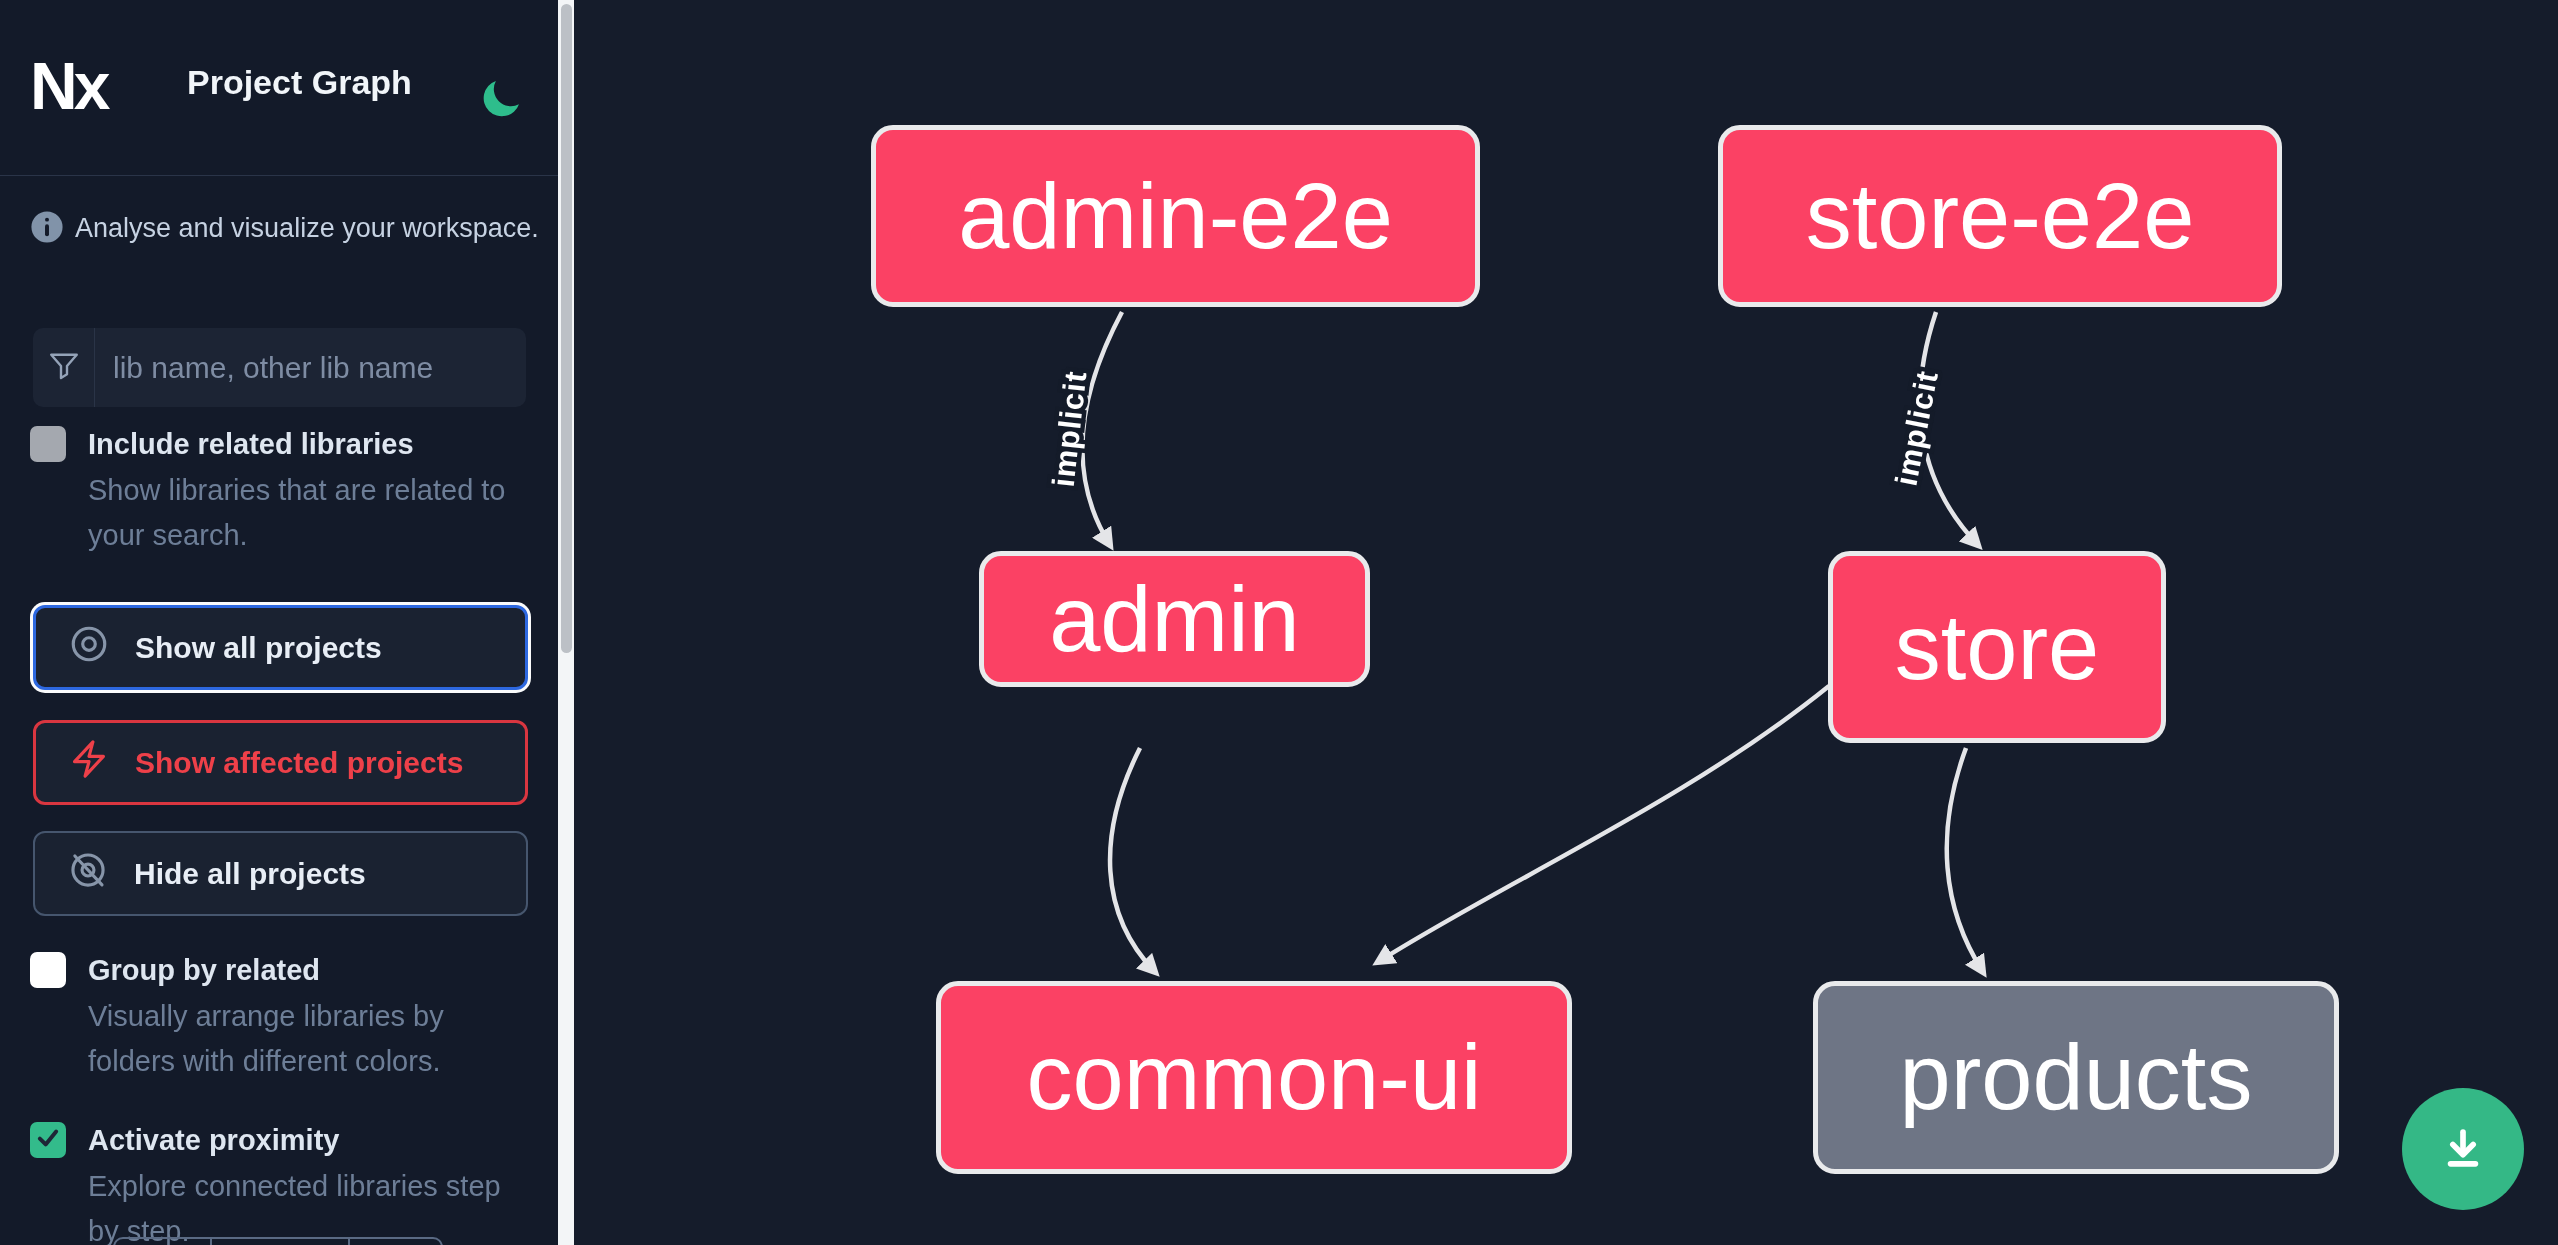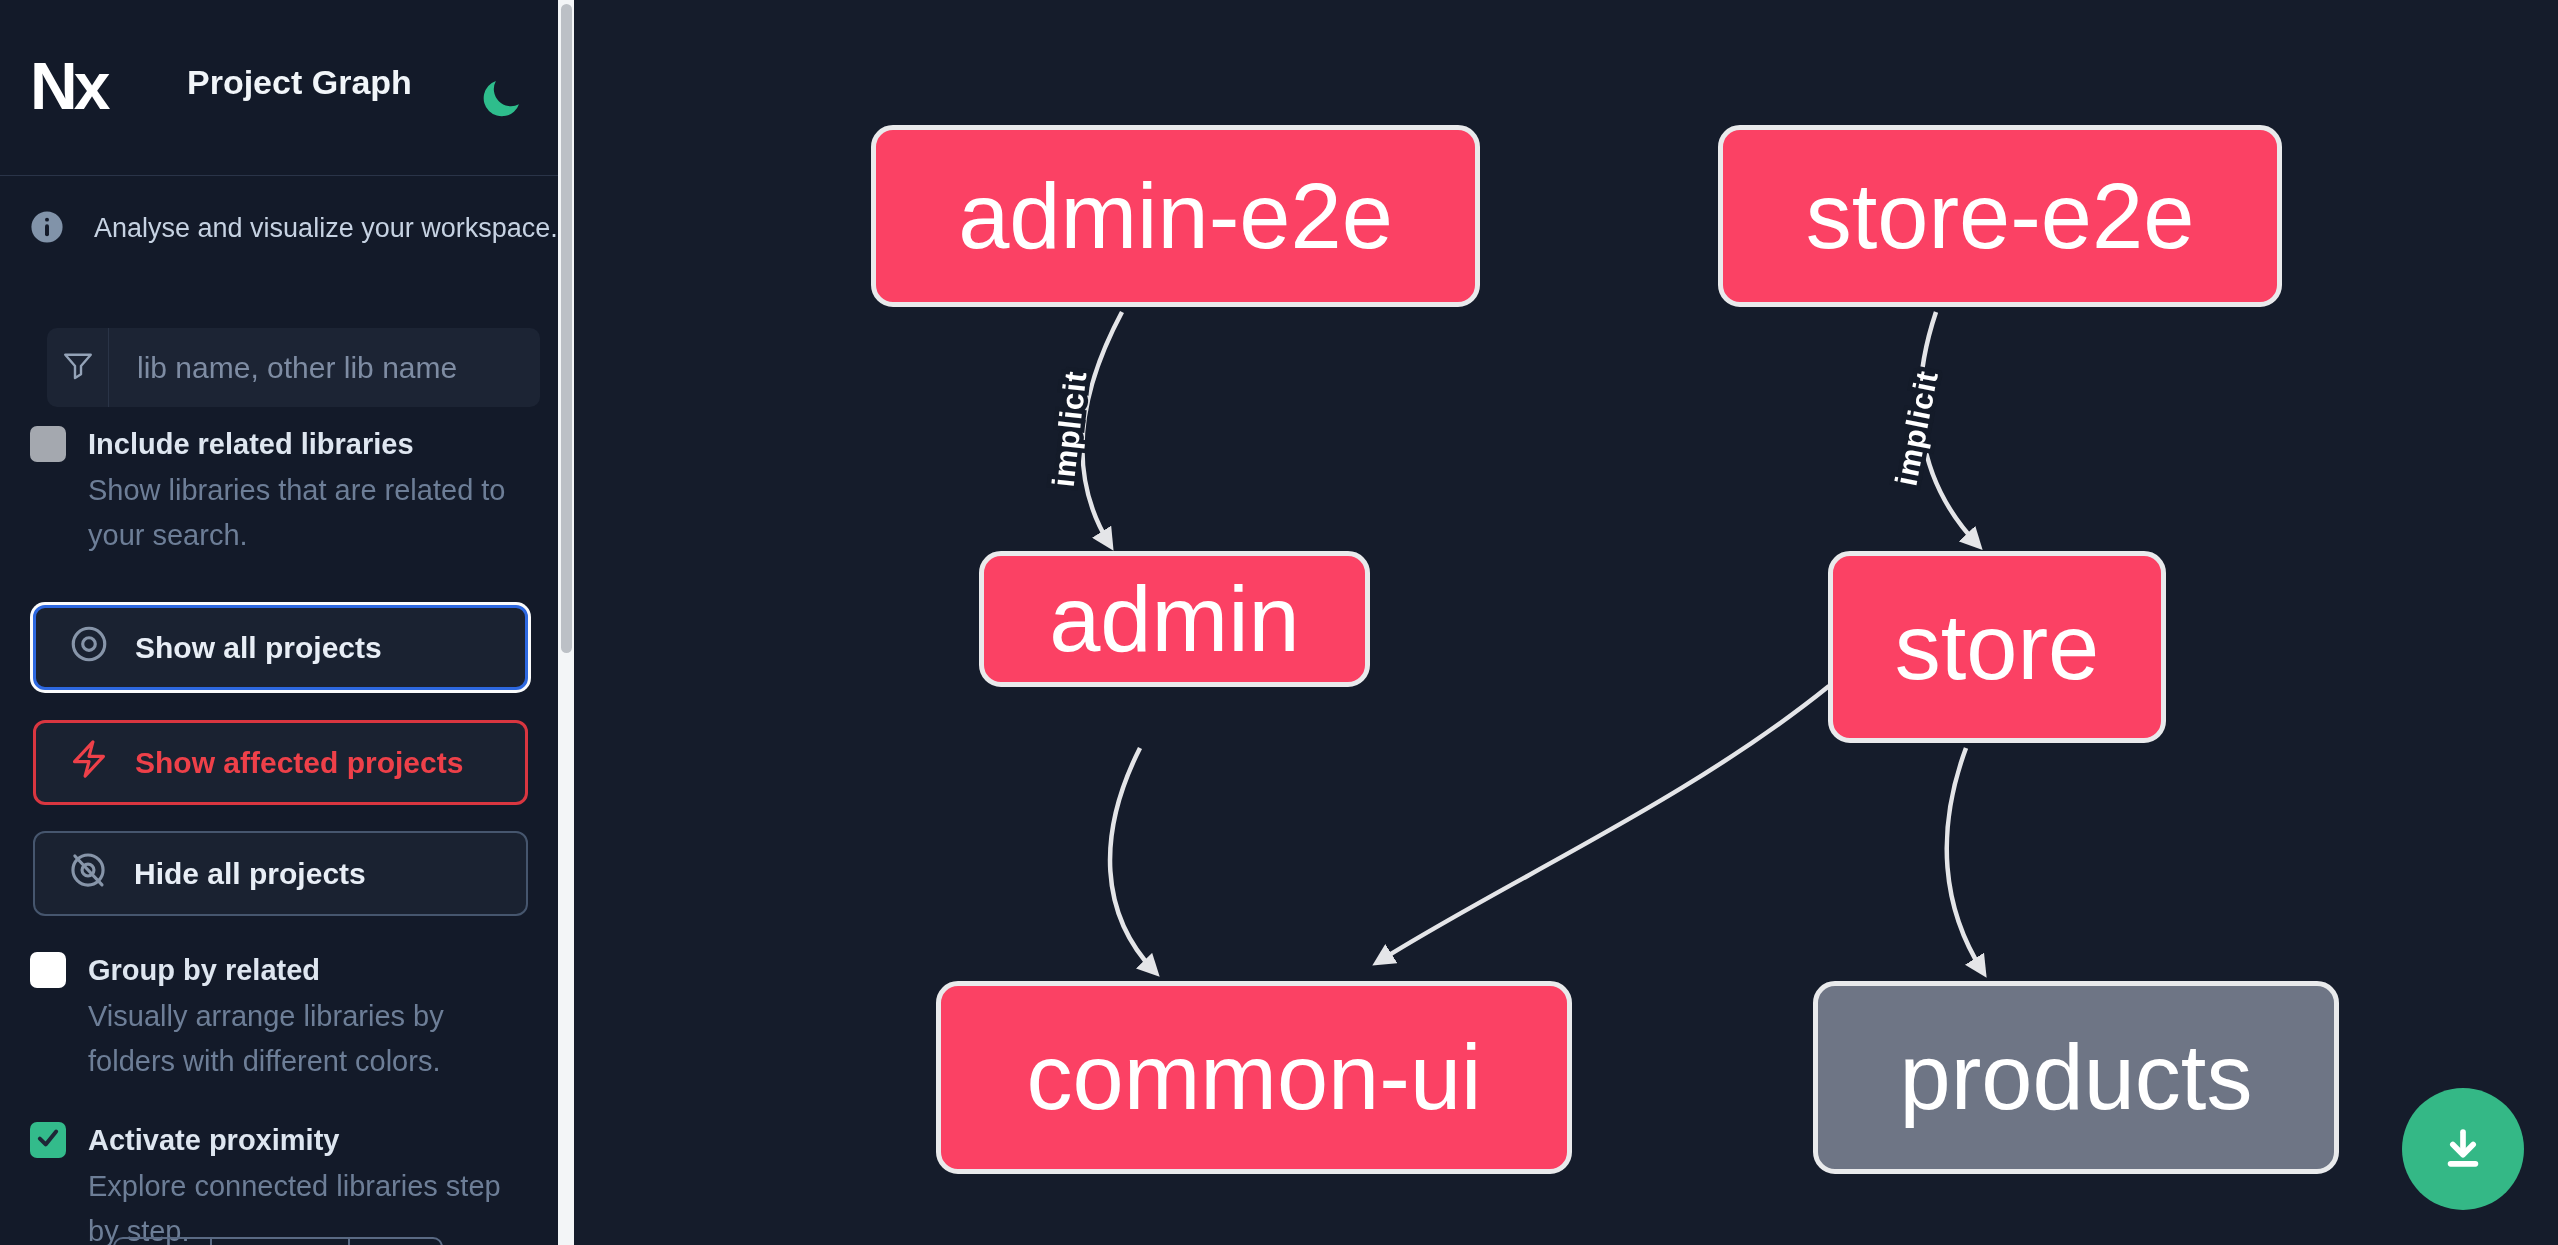--- a/index.html
+++ b/index.html
@@ -25,24 +25,24 @@
   .fab{position:absolute;left:2402px;top:1088px;width:122px;height:122px;border-radius:50%;
        background:#34b886;border:none;z-index:3;display:flex;align-items:center;justify-content:center;cursor:pointer;}
 
   
   .sidebar{position:absolute;left:0;top:0;width:558px;height:1245px;background:#131a29;z-index:10;}
   .sb-header{position:absolute;left:0;top:0;width:558px;height:176px;border-bottom:1px solid #2a3448;}
   .logo{position:absolute;left:30px;top:56px;width:110px;height:66px;color:#fff;font-weight:800;font-size:66px;letter-spacing:-4px;line-height:60px;}
   .app-title{position:absolute;left:187px;top:82px;transform:translateY(-50%);color:#f1f5f9;font-size:34px;font-weight:700;}
   .theme-btn{position:absolute;left:479px;top:77px;width:44px;height:44px;background:transparent;border:none;padding:0;cursor:pointer;}
 
-  .intro{position:absolute;left:30px;top:210px;display:flex;align-items:flex-start;gap:30px;text-align:center;}
+  .intro{position:absolute;left:30px;top:210px;display:flex;align-items:flex-start;gap:11px;text-align:center;}
   .intro-text{color:#c6d2e2;font-size:27px;line-height:36px;}
 
-  .searchbox{position:absolute;left:47px;top:328px;width:493px;height:79px;background:#1c2434;border-radius:10px;display:flex;align-items:center;gap:10px;}
+  .searchbox{position:absolute;left:33px;top:328px;width:493px;height:79px;background:#1c2434;border-radius:10px;display:flex;align-items:center;}
   .search-icon-cell{width:62px;height:100%;display:flex;align-items:center;justify-content:center;border-right:1px solid #2a3447;flex:none;}
   .searchbox input{flex:1;height:100%;background:transparent;border:none;outline:none;color:#dce4ee;font-size:30px;padding:0 18px;}
   .searchbox input::placeholder{color:#7e8ca3;opacity:1;}
 
   .toggle-row{position:absolute;left:30px;width:500px;}
   .toggle-row .cb{position:absolute;left:0;top:2px;width:36px;height:36px;border-radius:7px;cursor:pointer;display:flex;align-items:center;justify-content:center;}
   .cb.gray{background:#a4a8af;}
   .cb.white{background:#ffffff;}
   .cb.green{background:#33bb8b;}
   .toggle-row .txt{margin-left:58px;}

